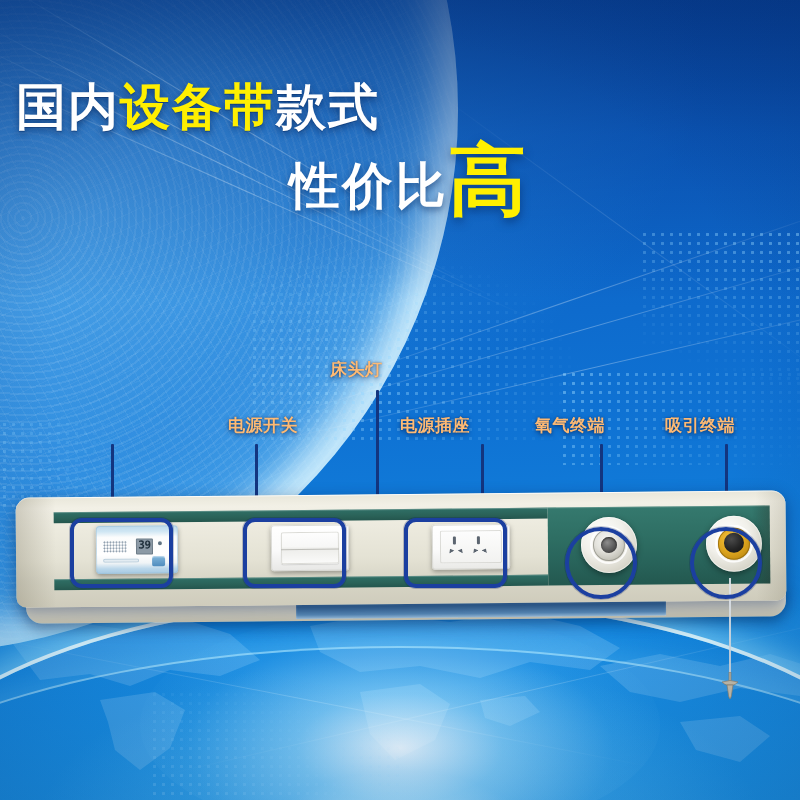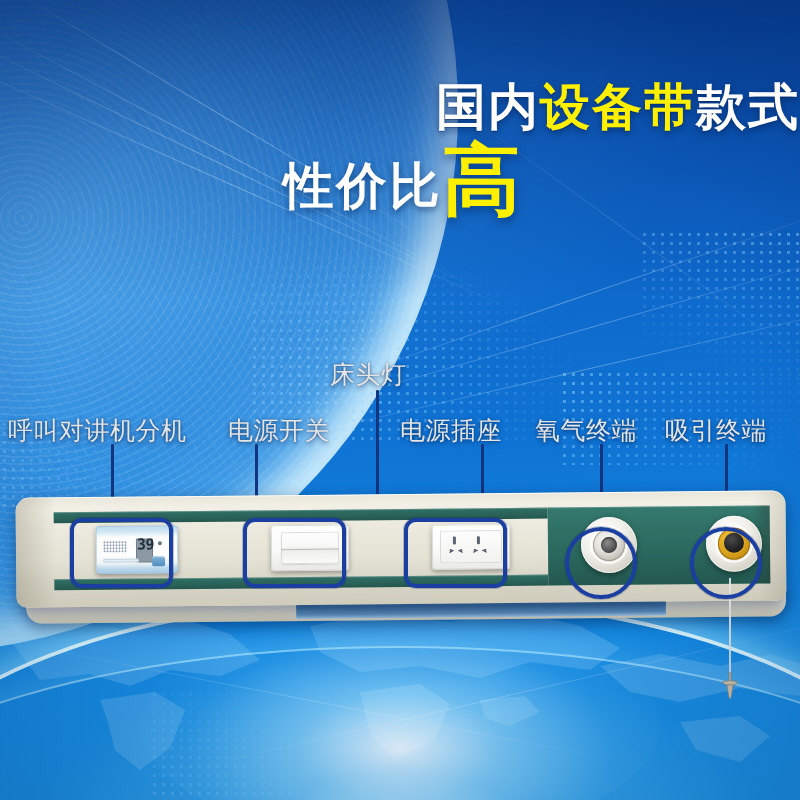--- a/index.html
+++ b/index.html
@@ -110,21 +110,21 @@
        -webkit-mask-image:linear-gradient(200deg,#000 0%,transparent 85%);
                mask-image:linear-gradient(200deg,#000 0%,transparent 85%); }
   .d4{ left:150px; top:690px; width:250px; height:110px; opacity:.30;
        -webkit-mask-image:linear-gradient(20deg,#000 0%,transparent 80%);
                mask-image:linear-gradient(20deg,#000 0%,transparent 80%); }
   .d5{ left:0px; top:420px; width:140px; height:90px; opacity:.35;
        -webkit-mask-image:linear-gradient(80deg,#000 0%,transparent 90%);
                mask-image:linear-gradient(80deg,#000 0%,transparent 90%); }
 
   
-  .headline{ position:absolute; left:4px; right:0; top:78px; text-align:right; }
+  .headline{ position:absolute; left:16px; right:0; top:78px; text-align:left; }
   .hl-line1{
     font-size:50px; font-weight:bold; letter-spacing:2px; line-height:1.18;
     color:#ffffff;
     text-shadow:0 3px 7px rgba(2,30,80,.55), 0 1px 0 rgba(2,30,80,.35);
   }
   .hl-line1 .accent{ color:#ffef00; }
   .hl-line2-wrap{
     margin-top:14px; display:flex; align-items:center; justify-content:center; 
   }
   .hl-line2{
@@ -134,21 +134,21 @@
   .hl-big{
     font-size:78px; font-weight:bold; color:#ffef00; line-height:.9;
     text-shadow:0 4px 10px rgba(2,30,80,.5);
     position:relative; top:-6px;
   }
 
   
   .callouts{ position:absolute; left:0; top:0; width:800px; height:800px; }
   .callout{
     position:absolute;
-    font-size:25px; font-weight:normal; color:#e5e5e5; white-space:nowrap;
+    font-size:17px; font-weight:bold; color:#fdba74; white-space:nowrap;
     text-shadow:0 2px 5px rgba(2,30,80,.60), 0 0 2px rgba(2,30,80,.5);
     letter-spacing:.5px;
   }
   .leader{
     position:absolute; width:3px; background:#13357f; border-radius:1px;
   }
 
   
   .panel-wrap{ position:absolute; left:16px; top:494px; width:770px; height:135px; }
 
@@ -210,23 +210,23 @@
     background:linear-gradient(180deg,#bcd9ec 0%,#cfe6f3 12%,#fbfcfc 24%,#ffffff 60%,#f0f4f6 78%,#b9d6ea 90%,#a6c9e2 100%);
     border-radius:4px;
     box-shadow:0 2px 5px rgba(0,0,0,.35), inset 0 0 0 1px rgba(150,190,215,.55);
   }
   .ic-speaker{
     position:absolute; left:7px; top:15px; width:24px; height:12px;
     background-image:radial-gradient(circle, rgba(110,130,150,.85) .9px, rgba(0,0,0,0) 1.1px);
     background-size:3px 3px; border-radius:2px;
   }
   .ic-display{
-    position:absolute; left:40px; top:13px; width:17px; height:24px;
+    position:absolute; left:40px; top:13px; width:17px; height:16px;
     background:#8c9aa6; border:1px solid #6d7c88; border-radius:1px;
-    color:#20303c; font-size:15px; font-weight:bold; line-height:11px; text-align:center;
+    color:#20303c; font-size:11px; font-weight:bold; line-height:11px; text-align:center;
     font-family:"DejaVu Sans Mono","Liberation Mono",monospace; letter-spacing:-.5px;
   }
   .ic-led{ position:absolute; left:62px; top:16px; width:4px; height:4px; border-radius:50%; background:#5f7382; }
   .ic-slot{ position:absolute; left:7px; top:33px; width:36px; height:4px; background:#e3ecf2; border-radius:2px; box-shadow:inset 0 0 0 1px rgba(150,180,200,.5); }
   .ic-btn{ position:absolute; left:56px; top:31px; width:13px; height:10px; background:linear-gradient(180deg,#7fb4da,#4f8cbd); border-radius:2px; box-shadow:inset 0 1px 0 rgba(255,255,255,.5); }
 
   
   .switch-plate{
     position:absolute; left:255px; top:30px; width:78px; height:46px;
     background:linear-gradient(180deg,#ffffff 0%,#fafafa 55%,#e7e7e5 100%);
@@ -365,21 +365,20 @@
 
   <div class="headline">
     <div class="hl-line1"><span>国内</span><span class="accent">设备带</span><span>款式</span></div>
     <div class="hl-line2-wrap">
       <span class="hl-line2">性价比</span>
       <span class="hl-big">高</span>
     </div>
   </div>
 
   <div class="callouts">
-    <div class="callout" style="left:8px;top:414px;">呼叫对讲机分机</div>
     <div class="callout" style="left:228px;top:414px;">电源开关</div>
     <div class="callout" style="left:330px;top:358px;">床头灯</div>
     <div class="callout" style="left:535px;top:414px;">氧气终端</div>
     <div class="callout" style="left:400px;top:414px;">电源插座</div>
     <div class="callout" style="left:665px;top:414px;">吸引终端</div>
 
     <div class="leader" style="left:111px;top:444px;height:78px;"></div>
     <div class="leader" style="left:255px;top:444px;height:78px;"></div>
     <div class="leader" style="left:376px;top:390px;height:228px;"></div>
     <div class="leader" style="left:481px;top:444px;height:78px;"></div>

